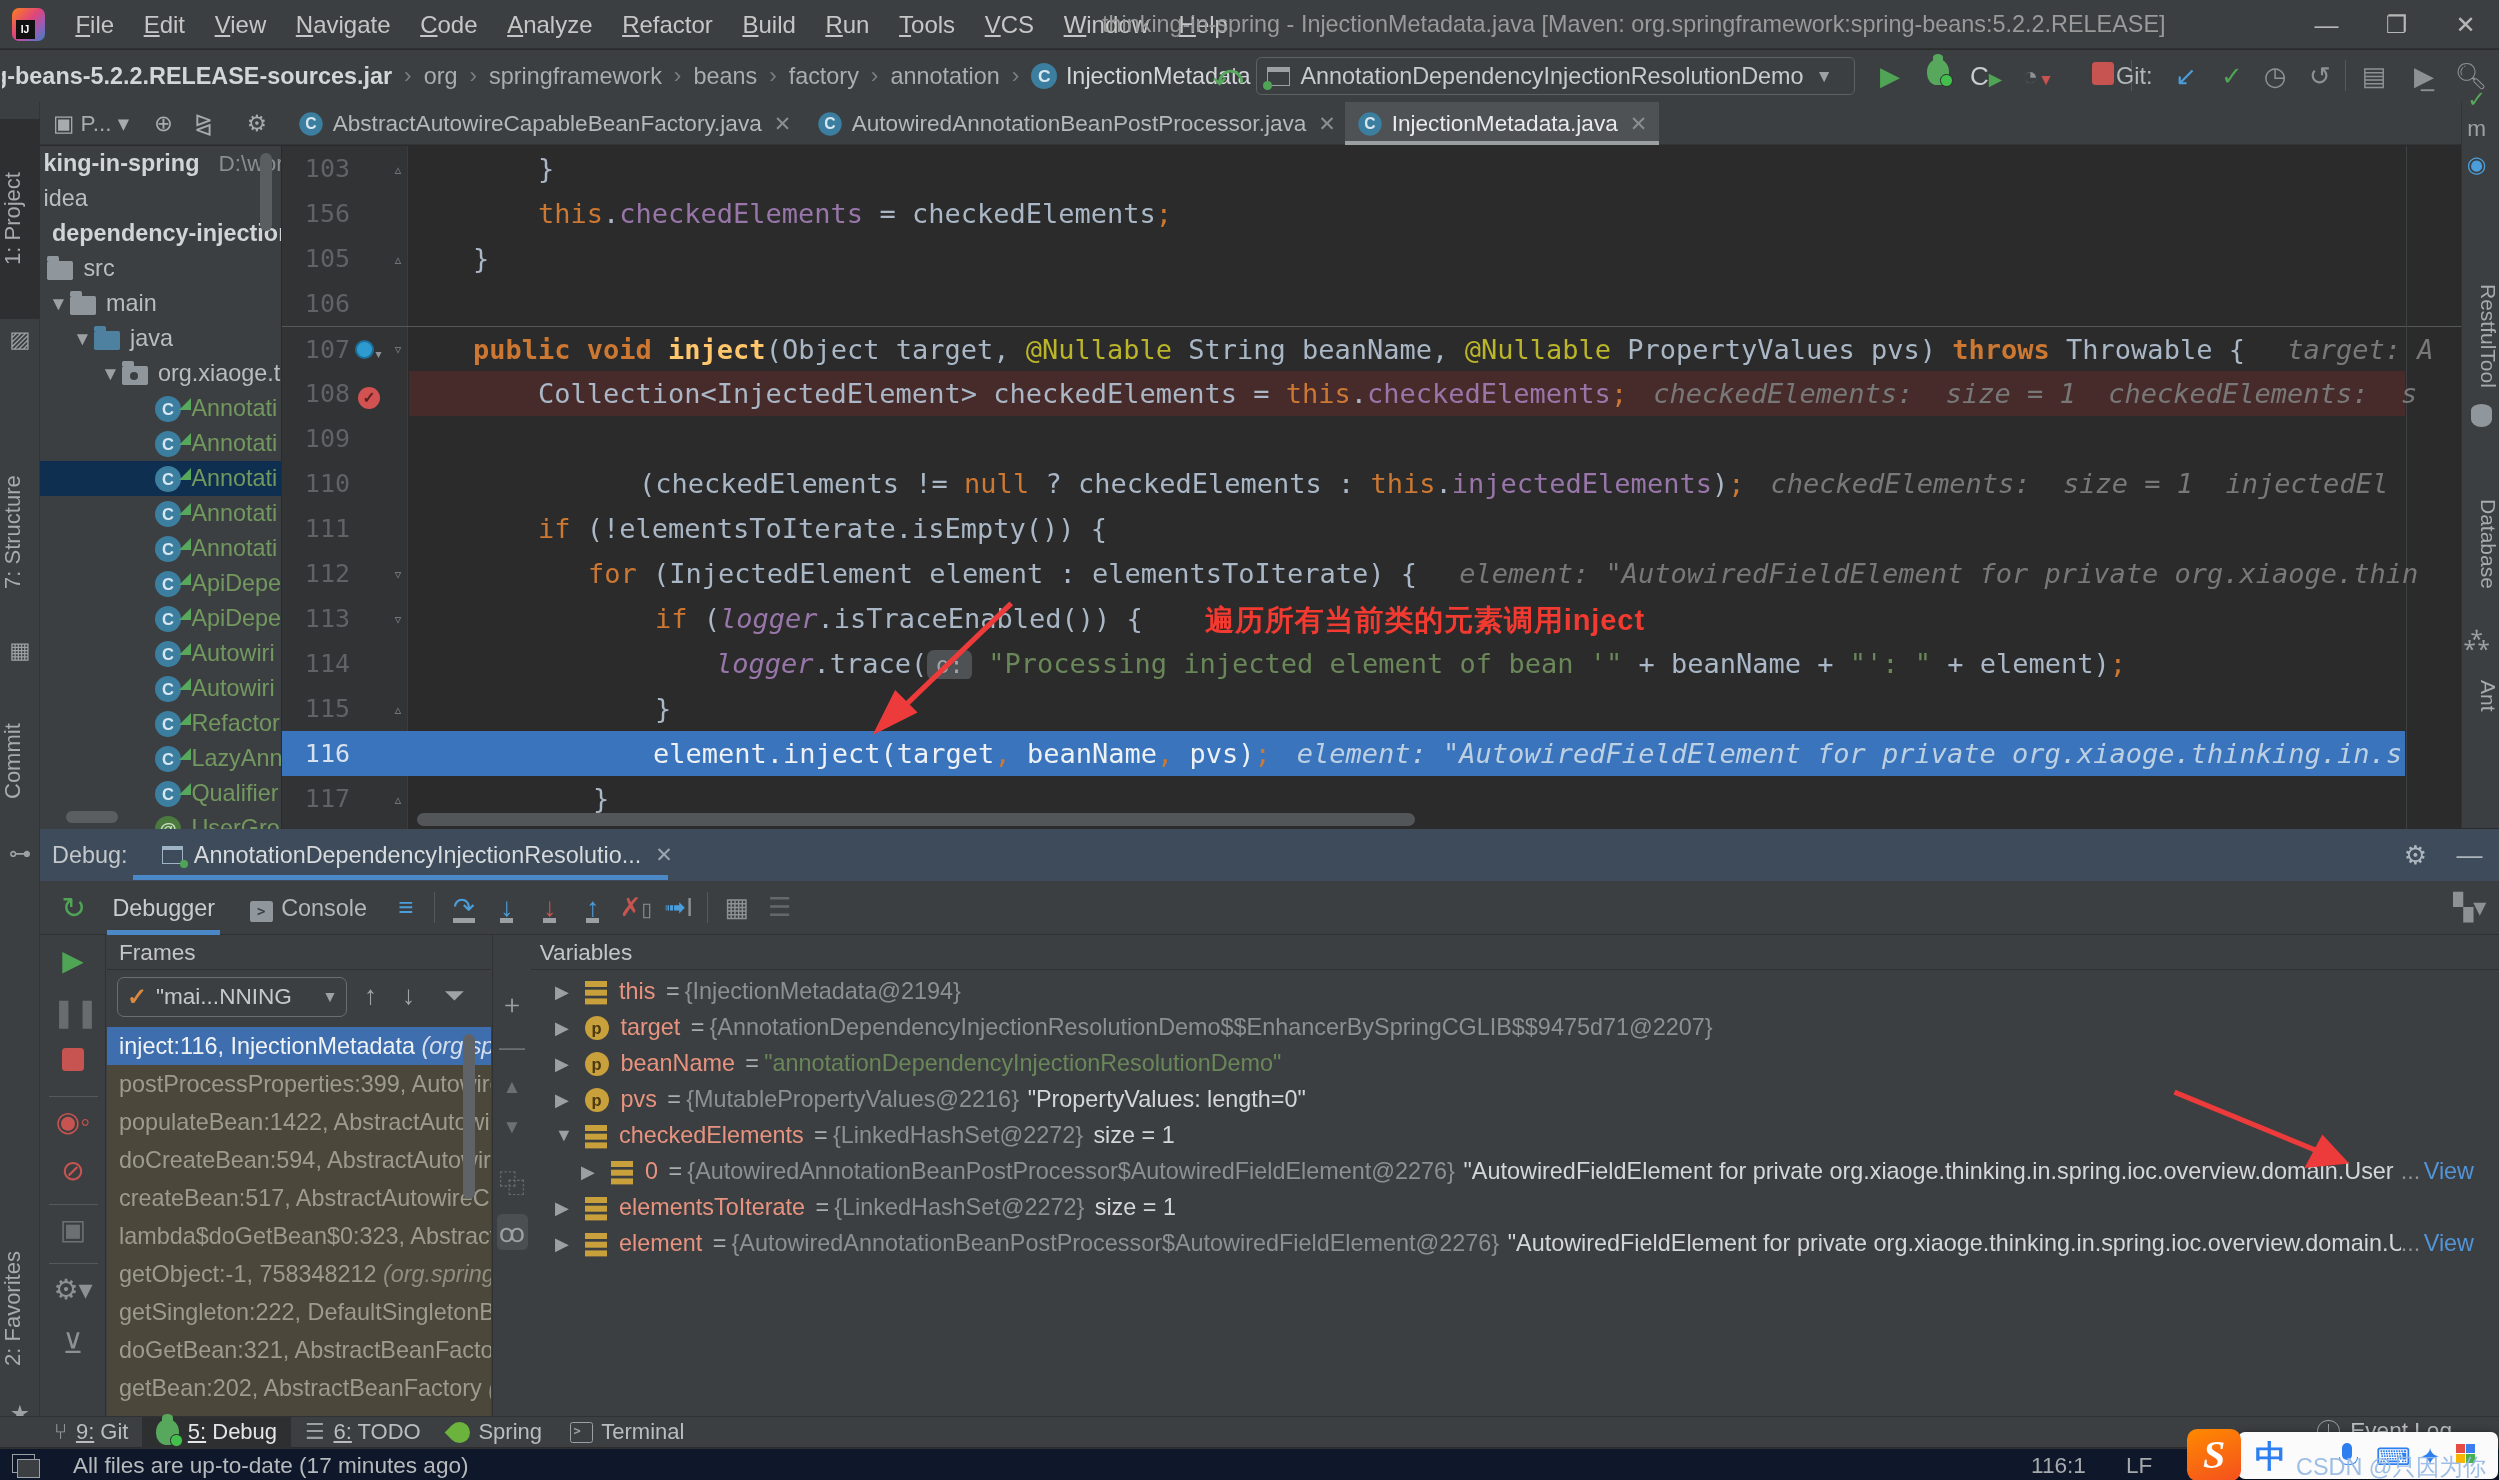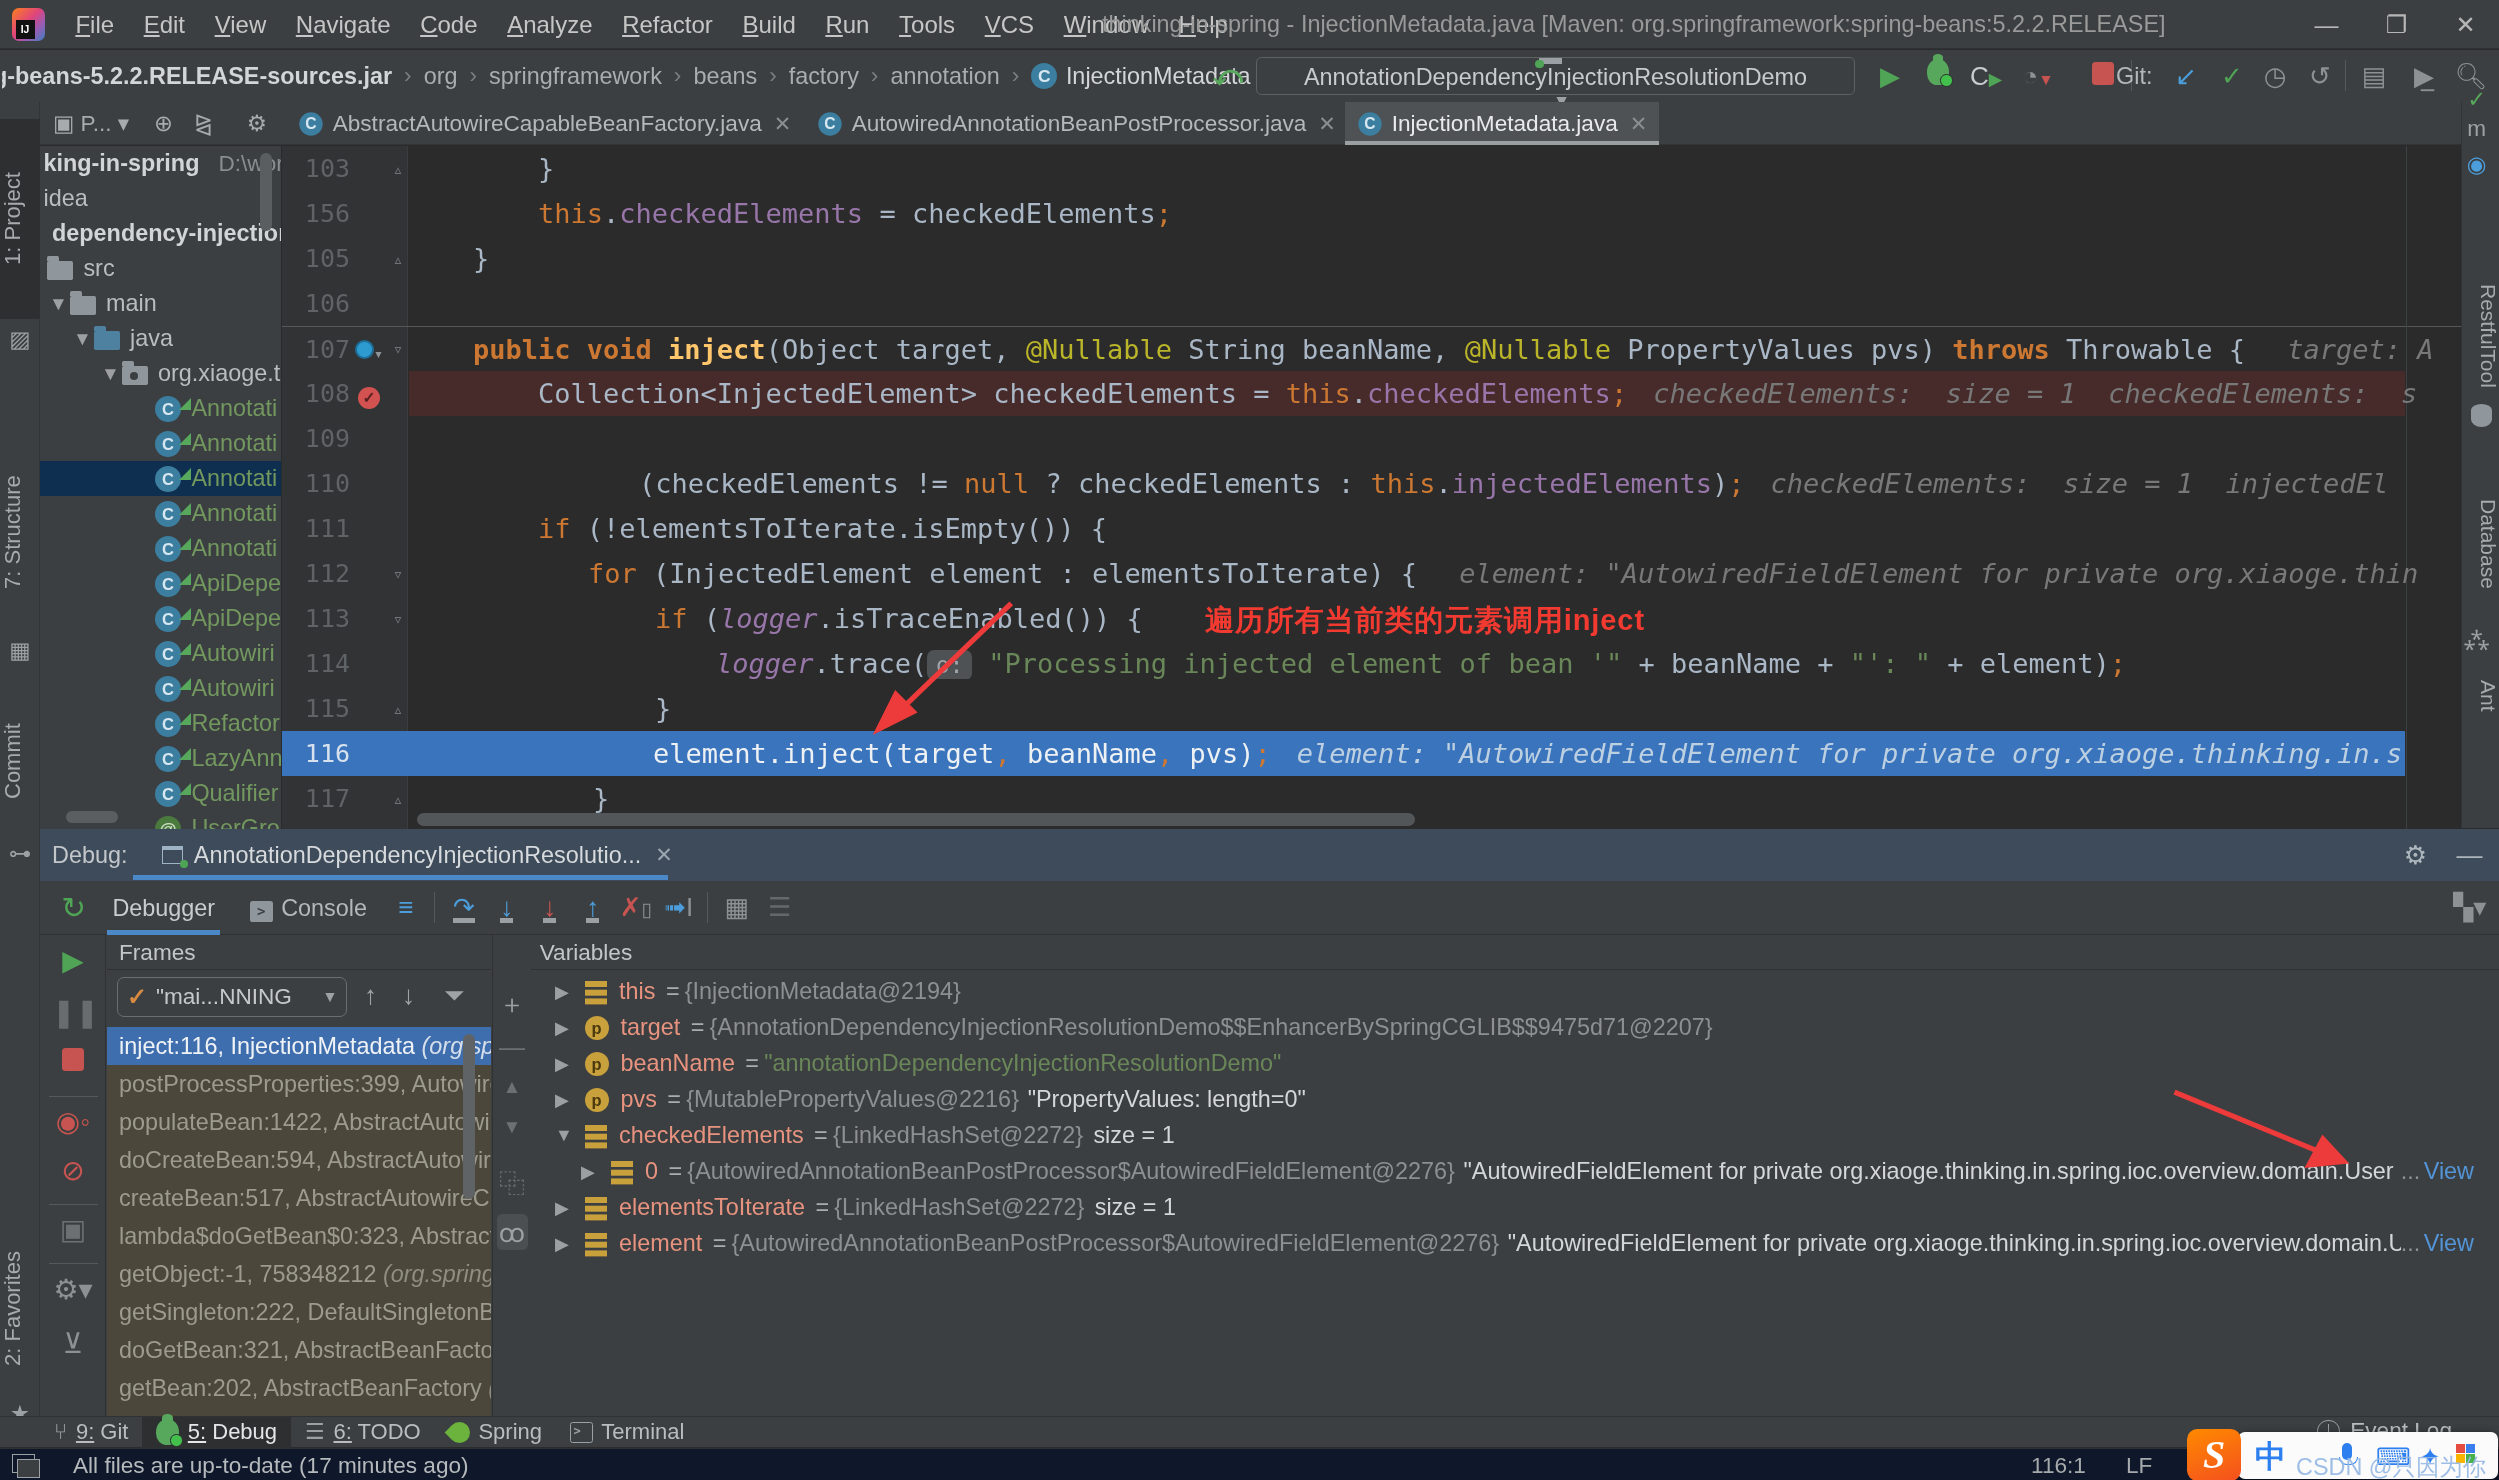--- a/index.html
+++ b/index.html
@@ -18,21 +18,21 @@
   #win-title { position:absolute; left:1102px; top:0; line-height:49px; font-size:23.4px; color:#9a9a9a; }
   .winctl { position:absolute; top:0; width:69px; height:49px; text-align:center; line-height:49px; font-size:24px; color:#b6b6b6; }
 
   
   #navbar { left:0; top:50px; width:2500px; height:52px; background:#3c3f41; display:flex; align-items:center; }
   #crumbs { display:flex; align-items:center; margin-left:1.7px; white-space:nowrap; overflow:hidden; }
   .bc { font-size:23.4px; color:#a8adb0; }
   .bc.jar { font-weight:700; color:#d3d6d8; margin-left:-8.7px; }
   .bc-sep { color:#7a7f82; margin:0 12px; font-size:22.6px; }
   .c-badge { width:26px; height:26px; border-radius:50%; background:#3c7e9f; color:#d8e8f2; font:600 17.4px/26px "Liberation Sans",sans-serif; text-align:center; display:inline-block; margin-right:8.7px; }
-  #runcfg { position:absolute; left:1256px; top:7px; width:599px; height:38px; border:0.9px solid #5e6162; border-radius:5.2px; display:flex; align-items:center; padding:0 10.4px;flex-direction:column; }
+  #runcfg { position:absolute; left:1256px; top:7px; width:599px; height:38px; border:0.9px solid #5e6162; border-radius:5.2px; display:flex; align-items:center; padding:0 10.4px; }
   #runcfg .appic { width:22.6px; height:19px; border:1.7px solid #9aa0a4; border-top:5.2px solid #9aa0a4; position:relative; margin-right:10.4px; }
   #runcfg .appic:after { content:""; position:absolute; left:-5.2px; bottom:-5.2px; width:8.7px; height:8.7px; border-radius:50%; background:#4fa455; }
   #runcfg .lbl { font-size:23.4px; color:#c7cbce; white-space:nowrap; }
   #runcfg .dd { margin-left:12px; color:#9da1a4; font-size:17.4px; }
   .tbi { position:absolute; top:7px; width:40px; height:38px; text-align:center; line-height:38px; font-size:26px; }
   .vdiv { position:absolute; top:10.4px; width:0.9px; height:31px; background:#55595b; }
   .play { color:#4fa455; } .redstop { display:inline-block; width:22.6px; height:22.6px; background:#c75450; border-radius:3.5px; }
   #gitlbl { position:absolute; left:2116px; top:0; line-height:52px; font-size:23.4px; color:#b4b8ba; }
   .hammer { color:#57a85c; font-size:28px; font-weight:700; }
 

